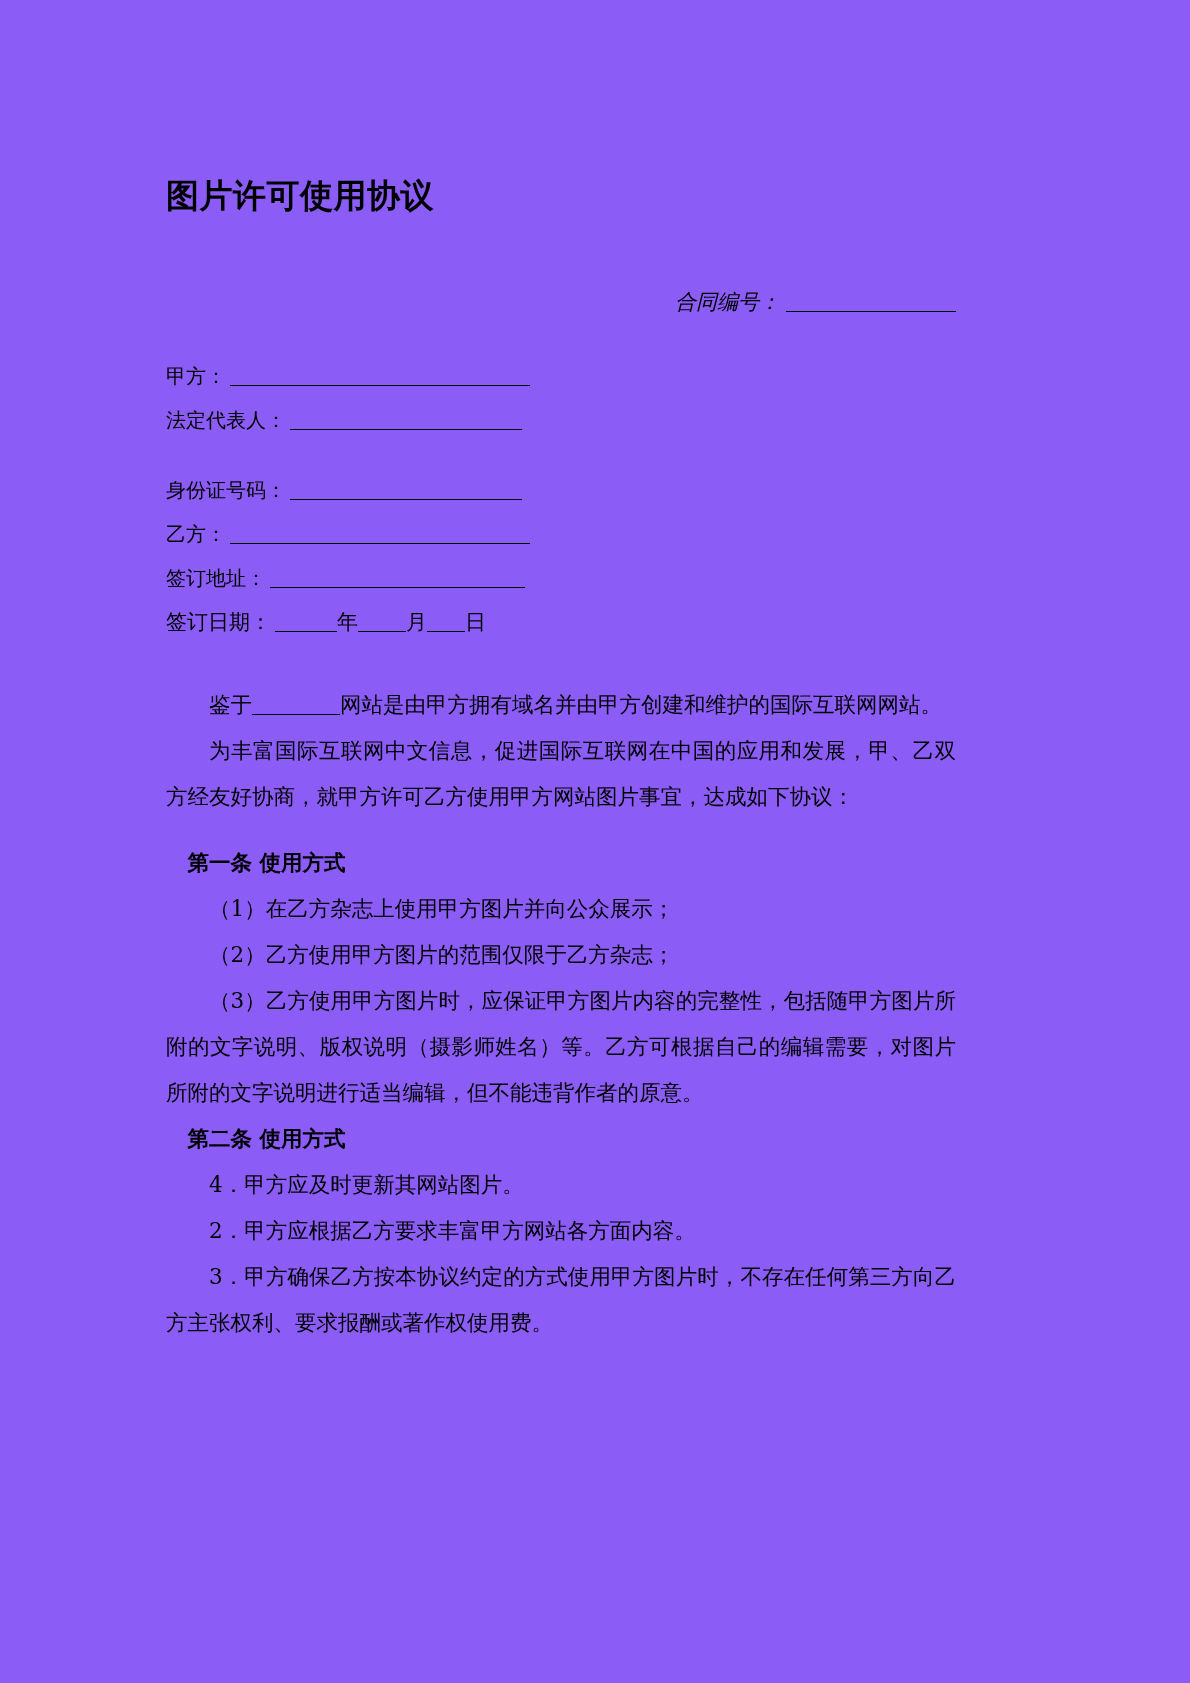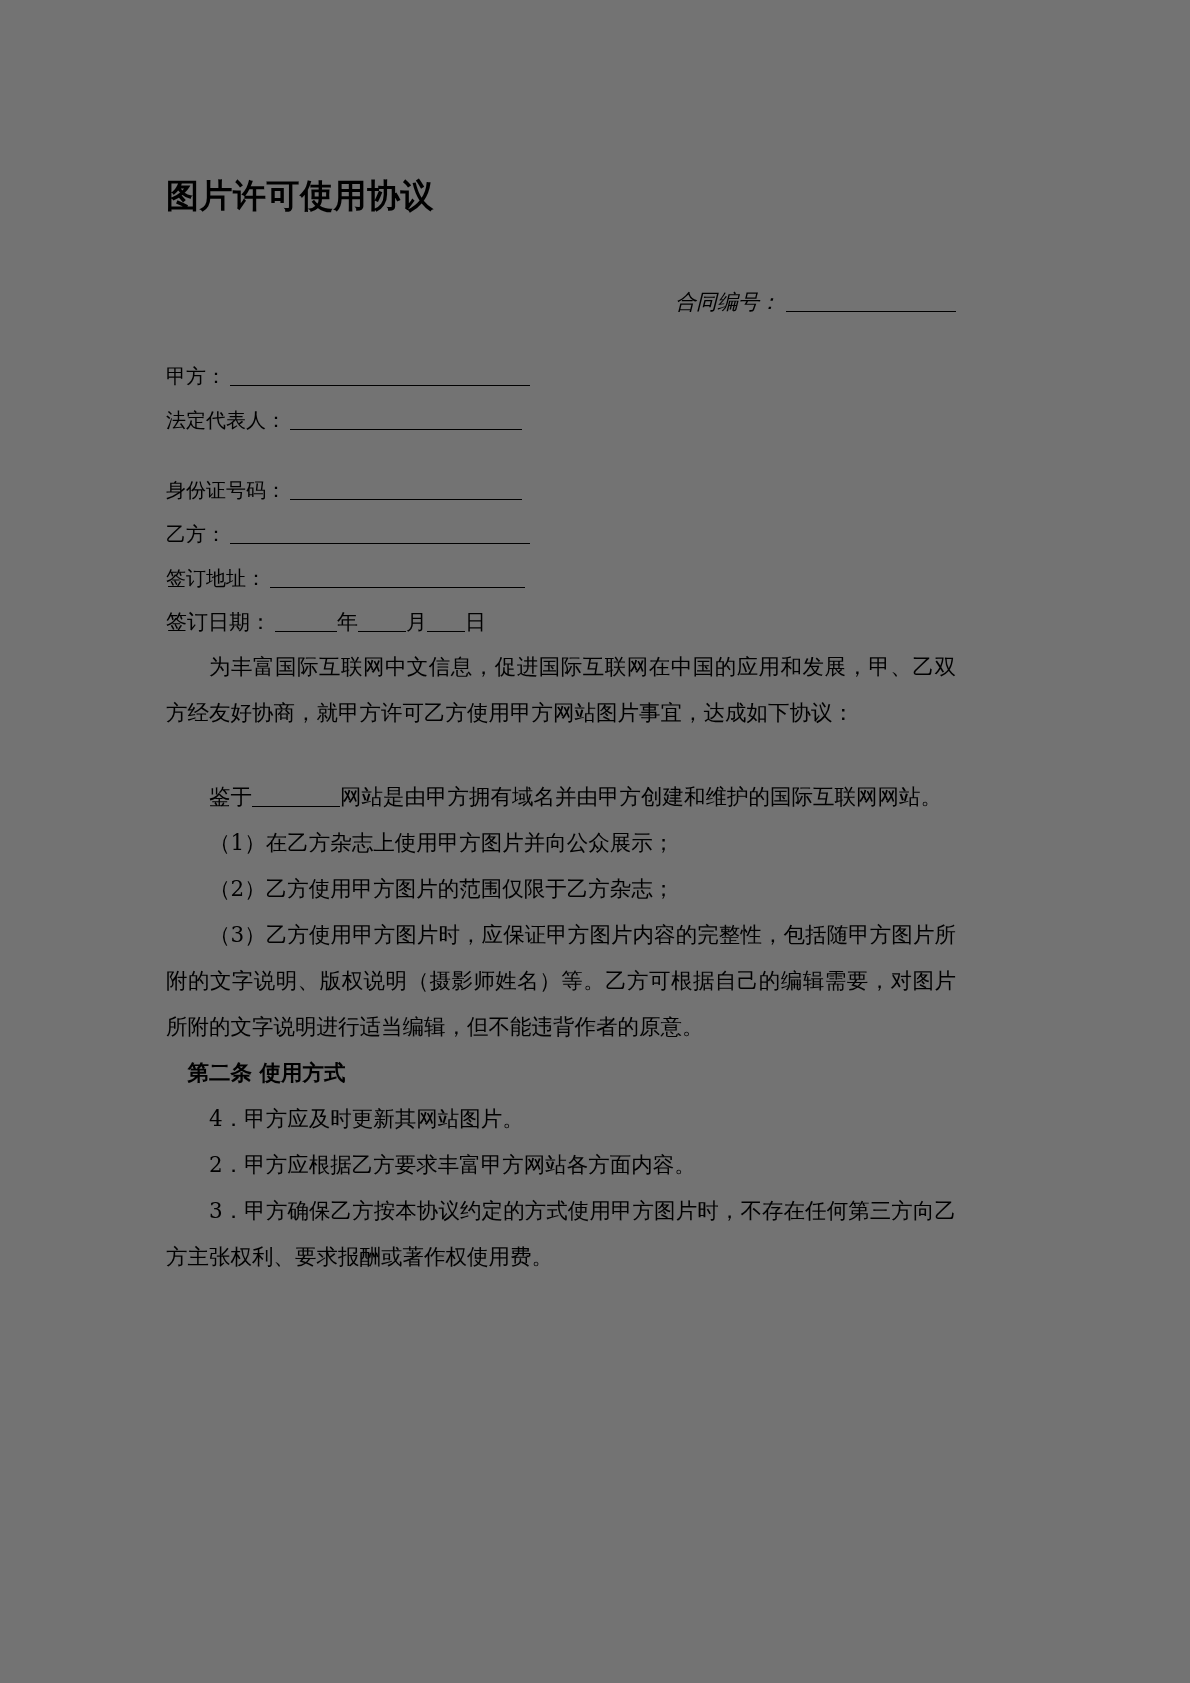--- a/index.html
+++ b/index.html
@@ -4,21 +4,21 @@
 <style>
   html, body {
     margin: 0;
     padding: 0;
     background: #ffffff;
   }
   .page {
     position: relative;
     width: 1190px;
     height: 1683px;
-    background: #737373;
+    background: #8b5cf6;
     margin: 0 auto;
     overflow: hidden;
     box-sizing: border-box;
   }
   .content {
     position: absolute;
     left: 166px;
     top: 0;
     width: 790px;
   }
@@ -174,26 +174,27 @@
       <div class="party-line">
         <span>签订地址：</span><span class="fill fill-addr"></span>
       </div>
 
       <div class="date-line">
         <span>签订日期：</span><span class="d-blank d-y"></span><span>年</span><span class="d-blank d-m"></span><span>月</span><span class="d-blank d-d"></span><span>日</span>
       </div>
 
     </div>
 
-    <p class="para">为丰富国际互联网中文信息，促进国际互联网在中国的应用和发展，甲、乙双方经友好协商，就甲方许可乙方使用甲方网站图片事宜，达成如下协议：</p>
-
     <p class="para para-first">
       <span>鉴于</span><span class="inline-blank"></span><span>网站是由甲方拥有域名并由甲方创建和维护的国际互联网网站。</span>
     </p>
 
+    <p class="para">为丰富国际互联网中文信息，促进国际互联网在中国的应用和发展，甲、乙双方经友好协商，就甲方许可乙方使用甲方网站图片事宜，达成如下协议：</p>
+
+    <h2 class="section-head section-head-1">第一条  使用方式</h2>
     <p class="item">（1）在乙方杂志上使用甲方图片并向公众展示；</p>
     <p class="item">（2）乙方使用甲方图片的范围仅限于乙方杂志；</p>
     <p class="item">（3）乙方使用甲方图片时，应保证甲方图片内容的完整性，包括随甲方图片所附的文字说明、版权说明（摄影师姓名）等。乙方可根据自己的编辑需要，对图片所附的文字说明进行适当编辑，但不能违背作者的原意。</p>
 
     <h2 class="section-head">第二条  使用方式</h2>
     <p class="item">4．甲方应及时更新其网站图片。</p>
     <p class="item">2．甲方应根据乙方要求丰富甲方网站各方面内容。</p>
     <p class="item">3．甲方确保乙方按本协议约定的方式使用甲方图片时，不存在任何第三方向乙方主张权利、要求报酬或著作权使用费。</p>
 
   </div>

